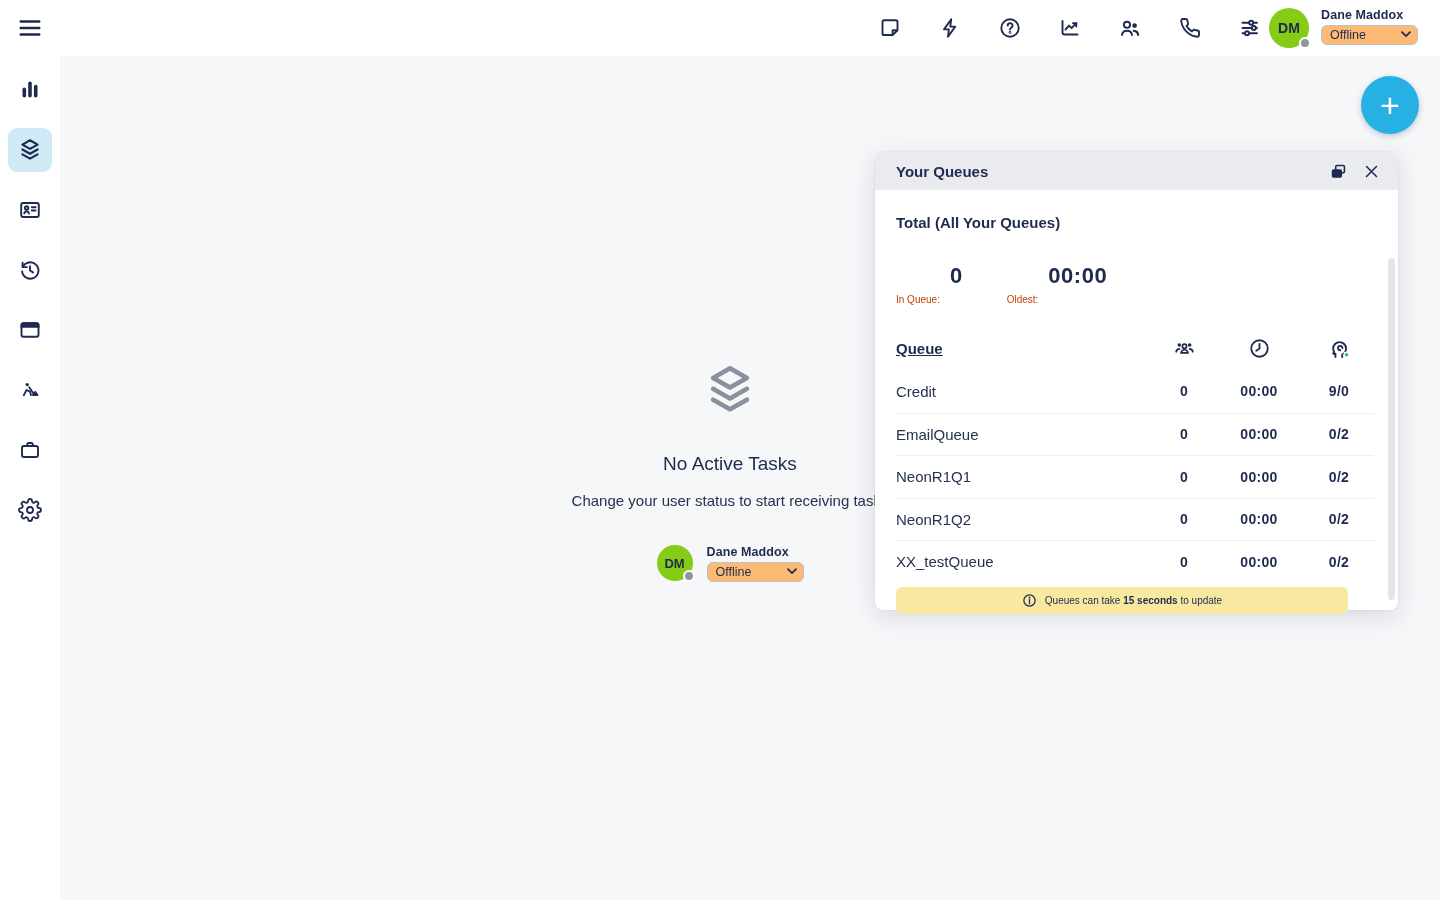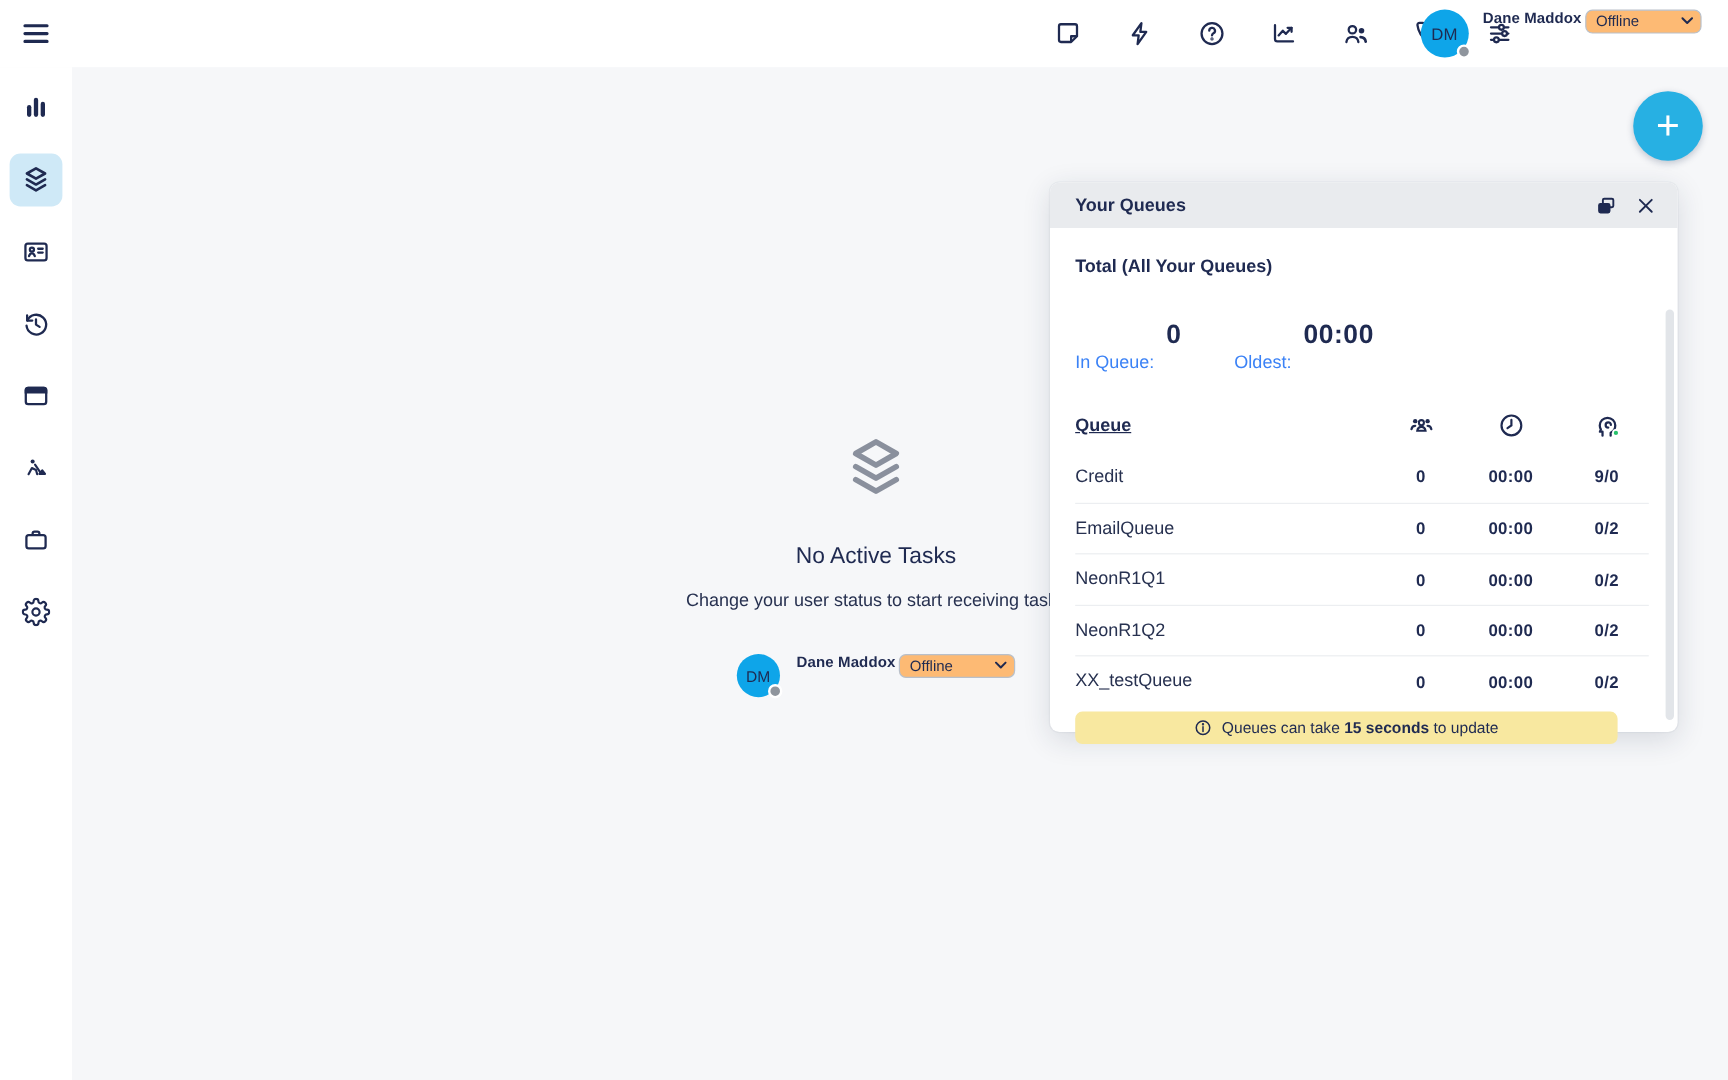--- a/index.html
+++ b/index.html
@@ -9,26 +9,26 @@
 
   
   .topbar { position:absolute; top:0; left:0; width:1440px; height:56px;
     background:#ffffff; z-index:40; }
   .hamburger { position:absolute; top:14px; left:16px; width:28px; height:28px;
     display:flex; align-items:center; justify-content:center; cursor:pointer; background:none; border:none; }
   .topbar-actions { position:absolute; top:0; right:178px; height:56px;
     display:flex; align-items:center; gap:36px; }
   .tb-btn { width:24px; height:24px; border:none; background:none; cursor:pointer; padding:0; }
   .tb-user { position:absolute; top:8px; right:22px; display:flex; gap:12px; }
-  .avatar { width:40px; height:40px; border-radius:50%; background:#0ea5e9;
+  .avatar { width:40px; height:40px; border-radius:50%; background:#84cc16;
     display:flex; align-items:center; justify-content:center;
-    font-weight:normal; font-size:14px; color:#1f2a51; position:relative; flex:0 0 auto; }
+    font-weight:bold; font-size:14px; color:#1f2a51; position:relative; flex:0 0 auto; }
   .avatar .dot { position:absolute; right:-2px; bottom:-1px; width:12px; height:12px;
     border-radius:50%; background:#8f959d; border:2.5px solid #ffffff; }
-  .user-meta { display:flex; gap:3px;justify-content:space-between; }
+  .user-meta { display:flex; flex-direction:column; gap:3px; }
   .user-name { font-size:12.5px; font-weight:bold; letter-spacing:.1px; }
   .status-wrap { position:relative; width:97px; }
   .status-select { width:97px; height:20px; font-size:12.5px; color:#1f2a51;
     font-family:"Liberation Sans", sans-serif;
     border:1px solid #b9c0ca; border-radius:6px; background:#fdba74;
     padding:0 22px 0 8px; appearance:none; -webkit-appearance:none; cursor:pointer; }
   .status-wrap .chev { position:absolute; right:7px; top:6px; pointer-events:none; }
 
   
   .sidebar { position:absolute; top:56px; left:0; width:60px; height:844px;
@@ -61,35 +61,35 @@
     box-shadow:0 6px 24px rgba(25,40,70,.14), 0 0 0 1px rgba(25,40,70,.04); }
   .panel-head { height:38px; background:#e9ebee; border-radius:8px 8px 0 0;
     display:flex; align-items:center; padding:0 14px 0 21px; }
   .panel-title { font-size:15px; font-weight:bold; color:#1f2a51; flex:1; }
   .ph-btn { width:26px; height:26px; border:none; background:none; cursor:pointer;
     display:flex; align-items:center; justify-content:center; color:#1f2a51; }
   .ph-btn + .ph-btn { margin-left:7px; }
   .panel-body { padding:24px 24px 0 21px; position:relative; }
   .total-label { font-size:15px; font-weight:bold; margin-bottom:15px; }
   .stats { display:flex; align-items:center; margin-bottom:26px; }
-  .stat-label { font-size:15px; color:#3b82f6; margin-right:10px;margin-top:48px; }
+  .stat-label { font-size:10px; color:#c2410c; margin-right:10px;margin-top:48px; }
   .stat-value { font-size:22px; font-weight:bold; letter-spacing:.5px; }
   .stat-gap { width:44px; }
   .qhead { display:flex; align-items:center; height:34px; margin-bottom:5px;text-decoration:underline; }
   .qhead .qname-h { flex:1; font-size:15px; font-weight:bold; }
   .qcol-icon { width:60px; display:flex; justify-content:center; color:#1f2a51; }
   .qcol-icon.w2 { width:90px; } .qcol-icon.w3 { width:70px; }
   .qrow { display:flex; align-items:center; height:42.5px; }
   .qrow + .qrow { border-top:1px solid #eceef1; }
   .qname { flex:1; font-size:15px; color:#273150; }
   .qcell { width:60px; text-align:center; font-size:14px; font-weight:bold; letter-spacing:.3px; }
   .qcell.w2 { width:90px; } .qcell.w3 { width:70px; }
   .banner { margin-top:4px; width:452px; height:27px; background:#f8e8a0; border-radius:6px;
     display:flex; align-items:center; justify-content:center; gap:8px;
-    font-size:13px; color:#1f2a51; }
+    font-size:10px; color:#1f2a51; }
   .banner b { font-weight:bold; }
   .scroll-thumb { position:absolute; right:3px; top:68px; width:7px; height:342px;
     border-radius:4px; background:#e2e5e9; cursor:pointer; }
 </style>
 </head>
 <body>
 
 <header class="topbar">
   <button class="hamburger">
     <svg width="26" height="26" viewBox="0 0 24 24" fill="none" stroke="#1f2a51" stroke-width="2.4" stroke-linecap="round">

